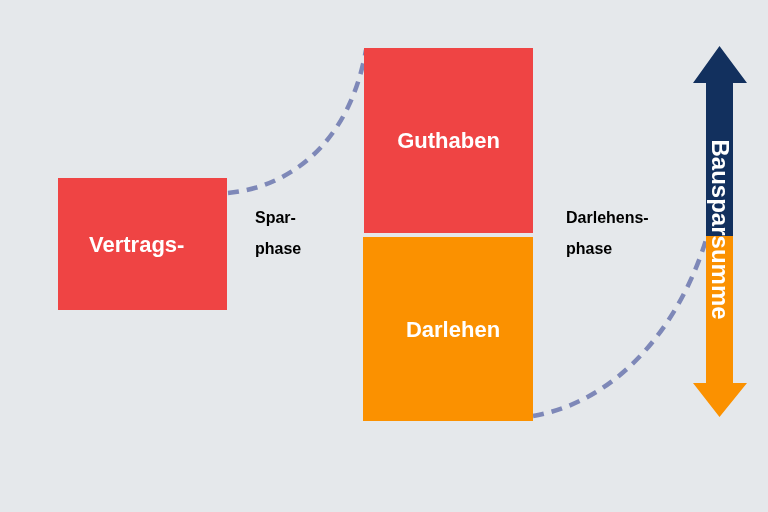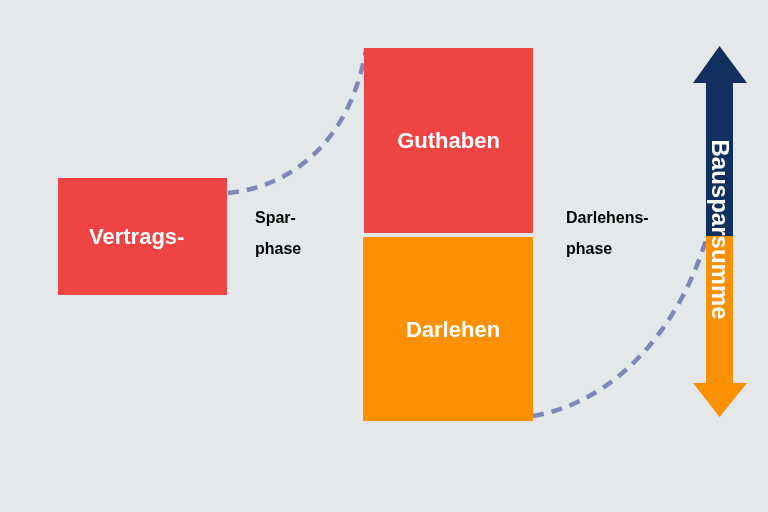--- a/index.html
+++ b/index.html
@@ -71,21 +71,21 @@
 
     <path d="M228,193 C283,188 348,150 366,50" fill="none" stroke-width="4.5" stroke-dasharray="11,8" stroke="#7e88b8"></path>
 
     <path d="M533,416 C615,402 678,330 706,240" fill="none" stroke-width="4.5" stroke-dasharray="11,8" stroke="#7e88b8"></path>
 
     <polygon points="719.5,46 747,83 733,83 733,236 706,236 706,83 693,83" fill="#12305e"></polygon>
 
     <polygon points="706,236 733,236 733,383 747,383 719.5,417 693,383 706,383" fill="#fb9100"></polygon>
   </svg>
 
-  <div class="box navy leftpad" style="left:58px; top:178px; width:169px; height:117px;">
+  <div class="box navy leftpad" style="left:58px; top:178px; width:169px; height:132px;">
     <span>Vertrags-</span>
   </div>
 
   <div class="phase-label" style="left:255px; top:202px;">
     <div>Spar-</div>
     <div>phase</div>
   </div>
 
   <div class="box navy center" style="left:364px; top:48px; width:169px; height:185px;">
     <span>Guthaben</span>

